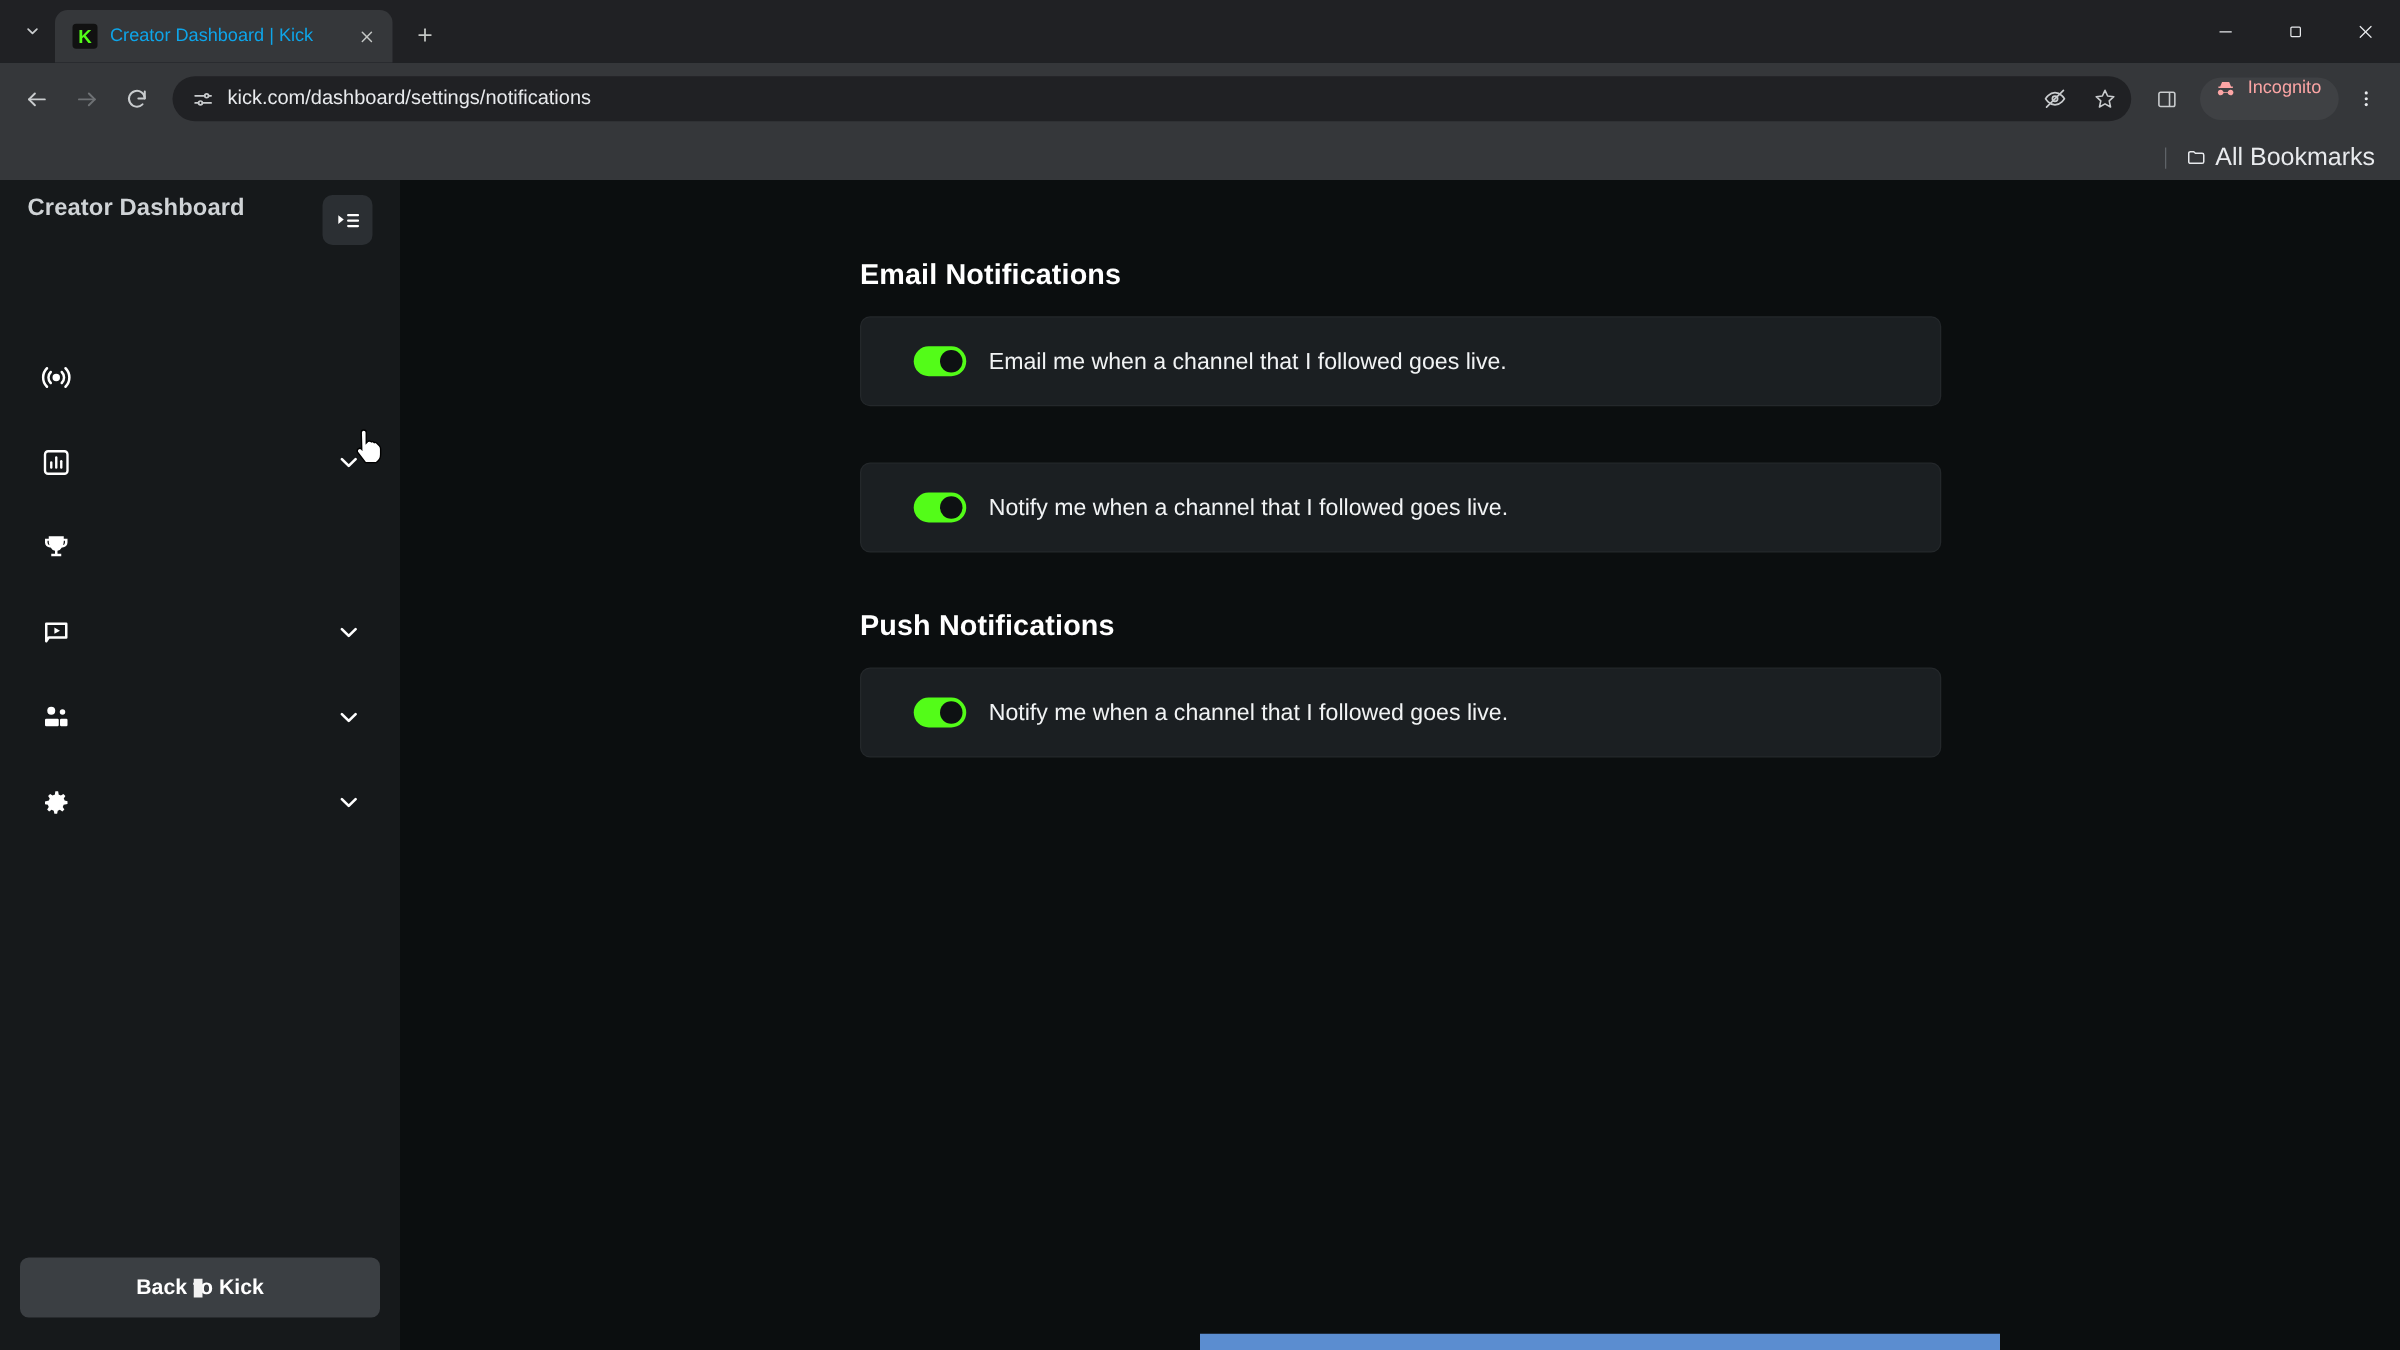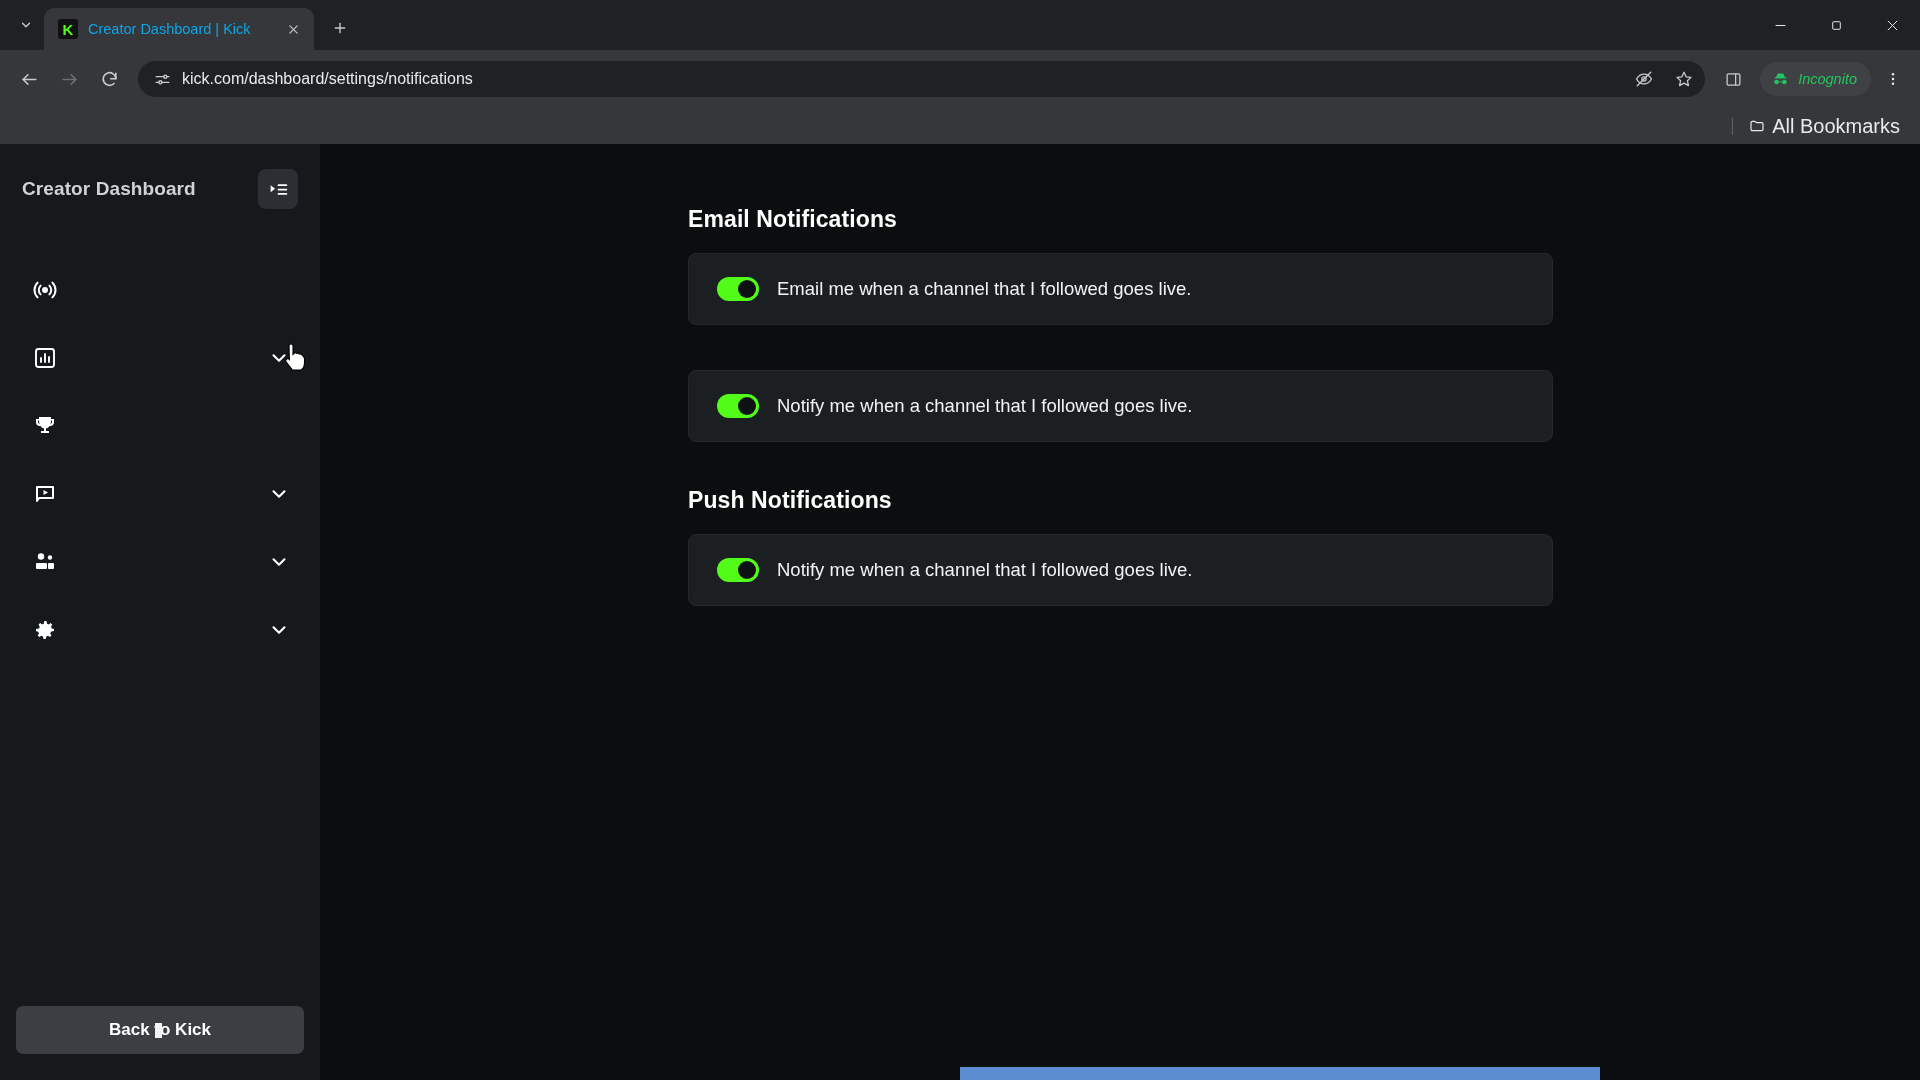--- a/index.html
+++ b/index.html
@@ -79,22 +79,22 @@
   .omni-act { width:30px; height:30px; border-radius:50%; display:flex;
     align-items:center; justify-content:center; color:#c9ccce; flex:none; }
   .omni-act svg { width:18px; height:18px; }
 
   .tb-right { display:flex; align-items:center; gap:3px; }
   .splitview { width:36px; height:36px; display:flex; align-items:center;
     justify-content:center; color:#c9ccce; border-radius:50%; }
   .splitview svg { width:17px; height:17px; }
   .incognito-pill {
     height:34px; background:#3f4144; border-radius:17px; display:flex;
-    align-items:center; gap:8px; padding:0 14px 0 11px; color:#22c55e;
-    font-size:14.5px; margin-left:6px;font-style:italic;
+    gap:8px; padding:0 14px 0 11px; color:#fca5a5;
+    font-size:14.5px; margin-left:6px;
   }
   .incognito-pill svg { width:19px; height:19px; }
   .kebab { width:34px; height:38px; display:flex; align-items:center;
     justify-content:center; color:#e8eaed; margin-left:2px; }
   .kebab svg { width:16px; height:16px; }
 
   .bookmarkbar {
     height:36px; background:#35373a; display:flex; align-items:center;
     justify-content:flex-end; padding-right:14px; gap:10px; flex:none;
   }
@@ -104,22 +104,23 @@
   .bm-all svg { width:16px; height:16px; }
 
   
   .page { flex:1; display:flex; background:#0b0e0f; position:relative; overflow:hidden; }
 
   .sidebar {
     width:320px; background:#16191b; flex:none; position:relative;
     display:flex; flex-direction:column;
   }
   .sb-head {
-    height:90px; display:flex; align-items:center; padding:0 22px;
+    height:90px; display:flex; align-items:flex-start; padding:0 22px;
     justify-content:space-between;
+    margin-top:12px;
   }
   .sb-title { color:#cfd3d6; font-size:19px; font-weight:bold; letter-spacing:.1px; }
   .sb-toggle {
     width:40px; height:40px; background:#2b2f33; border-radius:8px;
     display:flex; align-items:center; justify-content:center; color:#fff;
     position:relative;
   }
   .sb-toggle svg { width:21px; height:21px; }
 
   .sb-nav { padding-top:22px; }
@@ -149,21 +150,21 @@
   .content-inner { padding:62px 0 0 368px; }
 
   .section { margin-bottom:45px; }
   .section-title {
     color:#ffffff; font-size:23px; font-weight:bold; margin-bottom:20px;
     letter-spacing:.1px;
   }
   .card {
     width:865px; background:#1b1f22; border:1px solid #24282b;
     border-radius:8px; height:72px; display:flex; align-items:center;
-    padding-left:28px; gap:18px;
+    padding-left:42px; gap:18px;
   }
   .toggle {
     width:42px; height:24px; border-radius:12px; background:#53fc18;
     position:relative; flex:none;
   }
   .toggle::after {
     content:""; position:absolute; right:3px; top:3px;
     width:18px; height:18px; border-radius:50%; background:#0e1113;
   }
   .card-label { color:#f1f3f4; font-size:18.5px; }

